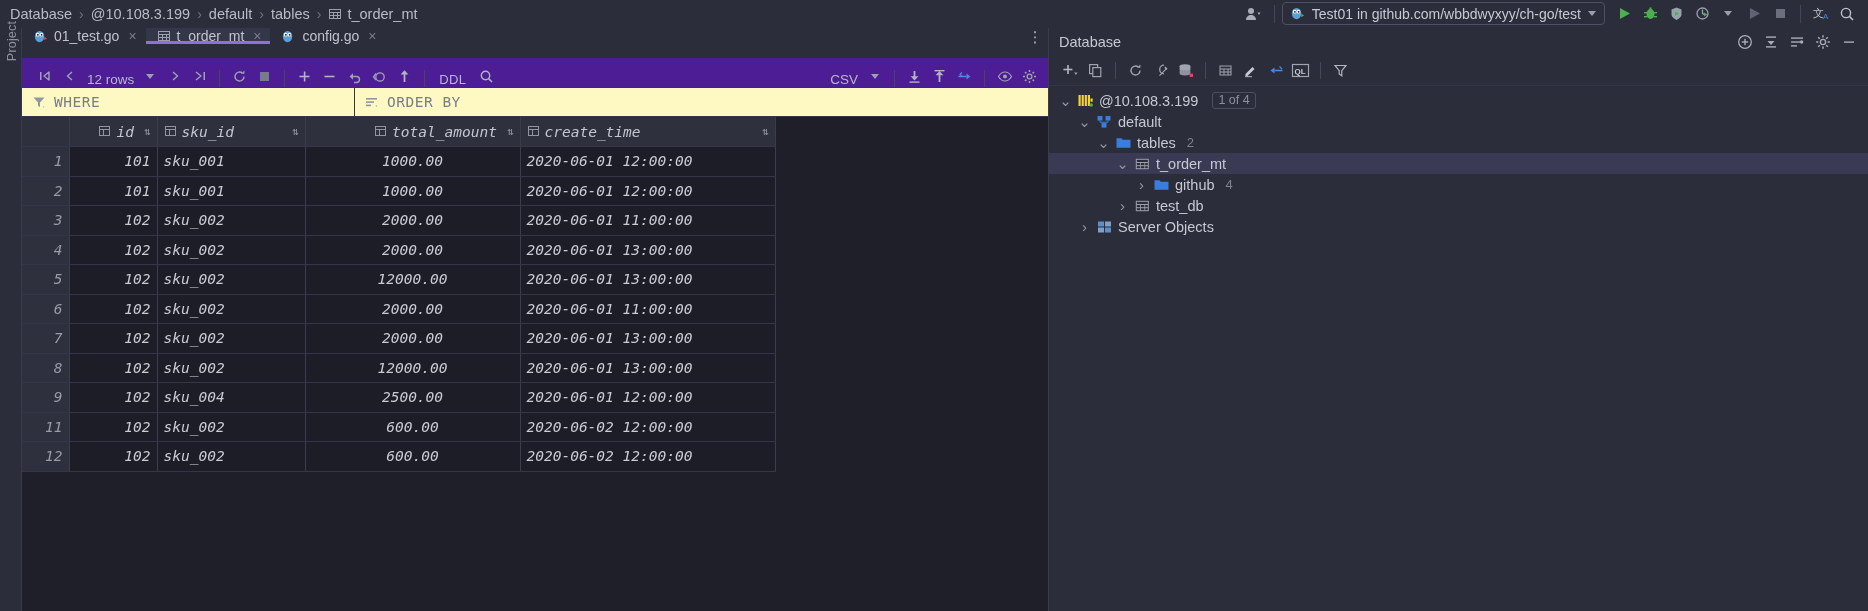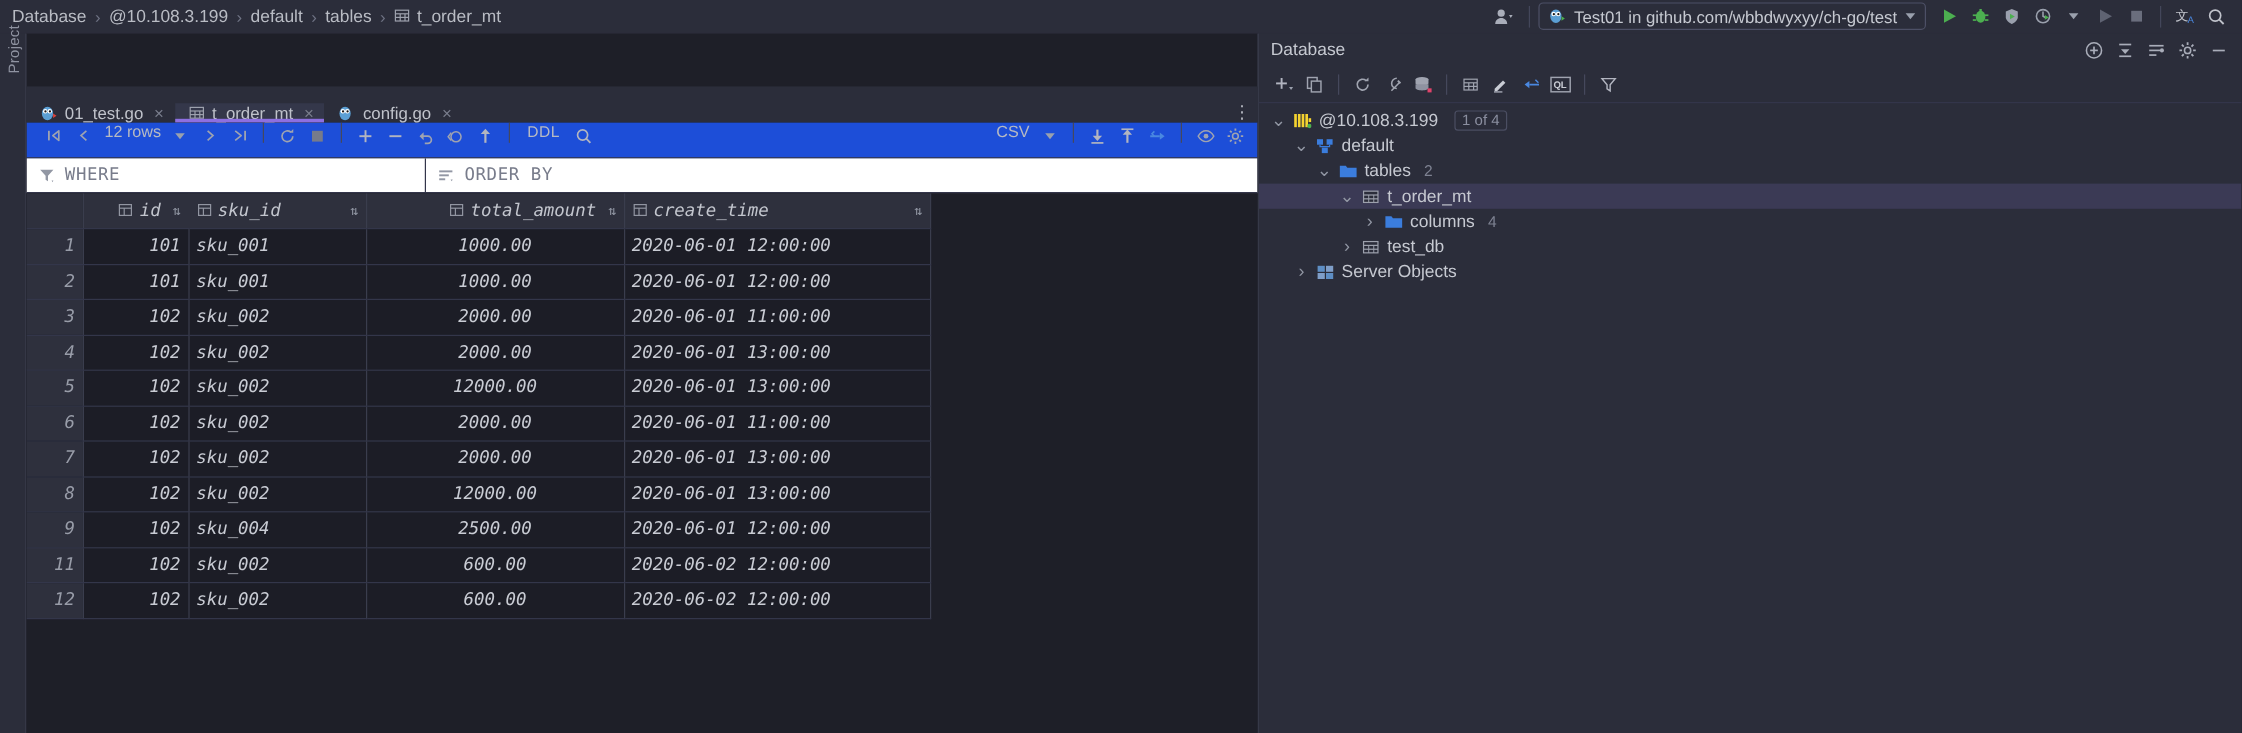--- a/index.html
+++ b/index.html
@@ -58,53 +58,53 @@
     transform: rotate(-90deg); transform-origin: center;
     font-size: 12.5px; color: #8f93a1; white-space: nowrap;
     letter-spacing: 0.2px;
   }
 
   
   .editor { flex: 1; display: flex; flex-direction: column; min-width: 0; background: #1e1f28; }
 
   .tabbar {
     height: 30px; min-height: 30px; background: #2b2d3a;
-    display: flex; align-items: flex-end; position: relative; margin-top: 44px;
+    display: flex; align-items: flex-start; position: relative;
   }
   .tab {
     display: flex; align-items: center; gap: 6px;
     padding: 0 9px 0 11px; font-size: 14px; color: #c0c3cb;
     position: relative; white-space: nowrap;
   }
   .tab.active { background: #34374a; }
   .tab.active::after {
     content: ""; position: absolute; left: 0; right: 0; bottom: 0;
     height: 3px; background: #8d6fe0;
   }
   .tab .x { color: #797d8c; font-size: 14px; margin-left: 3px; }
   .tabbar-spacer { flex: 1; }
   .tab-kebab { width: 26px; display: flex; align-items: center; justify-content: center; color: #b0b3bc; font-size: 15px; }
 
   
   .gridbar {
-    height: 30px; min-height: 30px; background: #1d4ed8;
-    display: flex; align-items: flex-start; padding: 0 6px 0 10px;
+    height: 30px; min-height: 30px; background: #4c1d95;
+    display: flex; align-items: flex-end; padding: 0 6px 0 10px;
     border-bottom: 1px solid #33354a;
   }
   .gb-btn { width: 25px; height: 22px; display: flex; align-items: center; justify-content: center; color: #9fa3b0; }
   .gb-sep { width: 1px; height: 17px; background: #45485c; margin: 0 7px; }
   .rows-count { font-size: 13.5px; color: #b7bac2; padding: 0 3px 0 5px; white-space: nowrap; }
   .ddl-label { font-size: 13px; color: #b7bac2; padding: 0 7px; letter-spacing: .4px; }
   .gb-spacer { flex: 1; }
   .csv-label { font-size: 13.5px; color: #b7bac2; padding-right: 4px; }
 
   
   .filterbar {
     height: 29px; min-height: 29px; display: flex; align-items: stretch;
-    background: #ffffff; border-bottom: 1px solid #33354a;
+    background: #fef9c3; border-bottom: 1px solid #33354a;
   }
   .filtercell {
     display: flex; align-items: center; gap: 8px;
     padding: 0 10px; font-size: 14.5px; color: #787c8b;
     font-family: "DejaVu Sans Mono", monospace; letter-spacing: .5px;
   }
   .filtercell.where { width: 333px; border-right: 1px solid #33354a; }
 
   
   .gridwrap { flex: 1; position: relative; overflow: hidden; background: #1e1f28; }
@@ -794,21 +794,21 @@
             </span>
             <span class="tlabel">t_order_mt</span>
           </div>
           <div class="tnode" style="padding-left: 86px;">
             <span class="twist" style="font-size: 15px;">›</span>
             <span>
               <svg width="15" height="13" viewBox="0 0 15 13">
                 <path d="M0.5 2.2h5l1.3 1.6h7.7v8H0.5z" fill="#3b7ddd"></path>
               </svg>
             </span>
-            <span class="tlabel">columns</span>
+            <span class="tlabel">github</span>
             <span class="tcount">4</span>
           </div>
           <div class="tnode" style="padding-left: 67px;">
             <span class="twist" style="font-size: 15px;">›</span>
             <span>
               <svg width="15" height="14" viewBox="0 0 15 14">
                 <rect x="0.8" y="1.8" width="13" height="10.4" fill="#9da1ad"></rect>
                 <rect x="1.8" y="2.8" width="11" height="2.2" fill="#2b2d3a"></rect>
                 <rect x="1.8" y="6" width="3.4" height="2.2" fill="#2b2d3a"></rect>
                 <rect x="6" y="6" width="3.4" height="2.2" fill="#2b2d3a"></rect>

